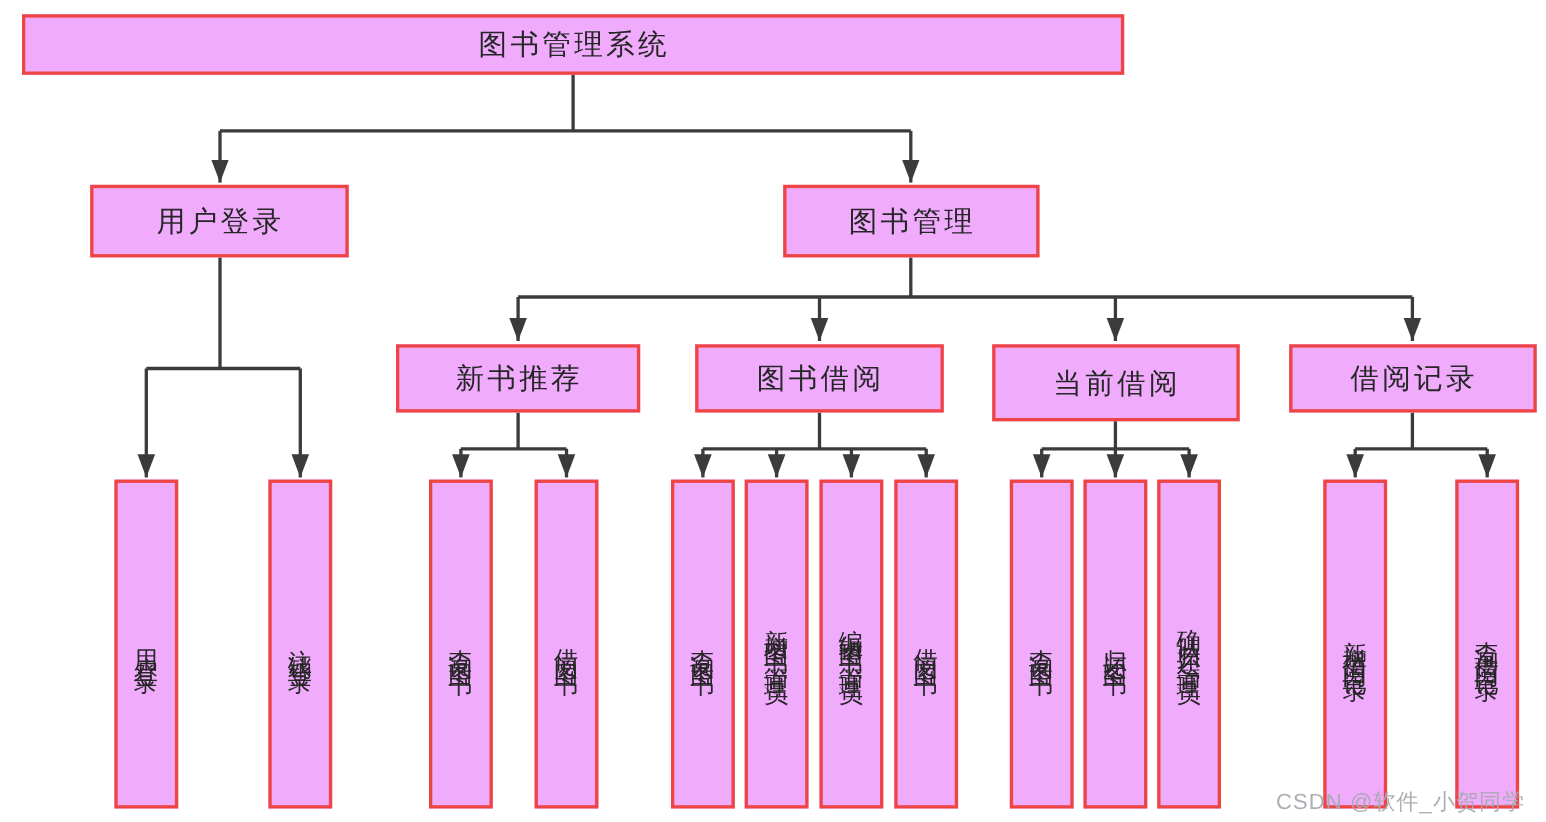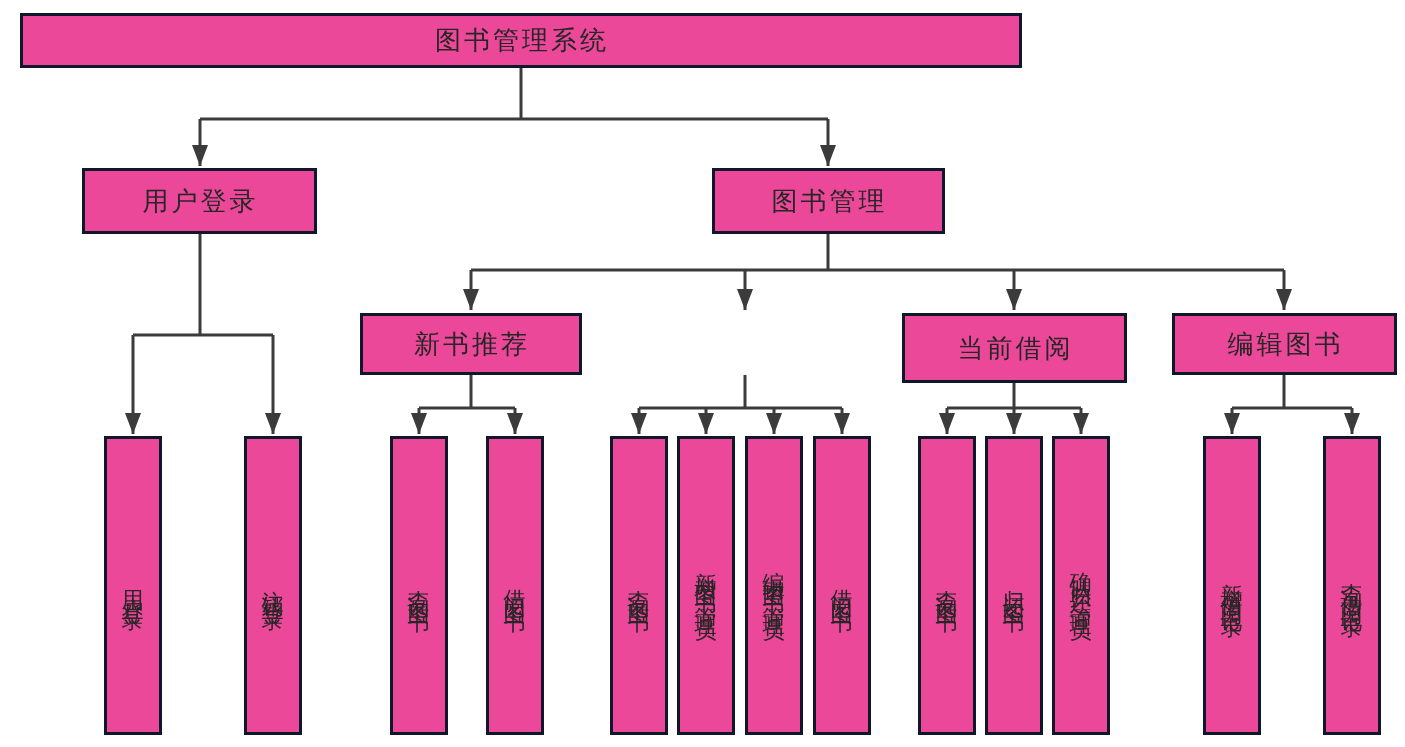--- a/index.html
+++ b/index.html
@@ -2,22 +2,22 @@
 <html><head>
 <meta charset="utf-8">
 <style>
   html,body { margin:0; padding:0; background:#ffffff; }
   .canvas {
     position:relative; width:1405px; height:747px; background:#ffffff;
     font-family:"Liberation Sans","DejaVu Sans",sans-serif; overflow:hidden;
   }
   svg.connectors { position:absolute; left:0; top:0; z-index:1; }
   .node {
-    position:absolute; box-sizing:border-box; background:#ec4899;
-    border:3px solid #0f172a; display:flex; align-items:center; justify-content:center;
+    position:absolute; box-sizing:border-box; background:#f0abfc;
+    border:3px solid #ef4444; display:flex; align-items:center; justify-content:center;
     color:#262626; z-index:2;
   }
   .hbox { font-size:26px; letter-spacing:3px; white-space:nowrap; }
   .hbox span { transform:translateX(1px); }
   .vbox { font-size:22px; }
   .vbox span {
     writing-mode:vertical-rl; text-orientation:mixed;
     letter-spacing:7px; line-height:1.05; white-space:nowrap;
   }
   .watermark {
@@ -88,25 +88,28 @@
   <div class="node hbox" style="left:82px;top:168px;width:235px;height:66px">
     <span>用户登录</span>
   </div>
   <div class="node hbox" style="left:360px;top:313px;width:222px;height:62px">
     <span>新书推荐</span>
   </div>
 
   <div class="node hbox" style="left:712px;top:168px;width:233px;height:66px">
     <span>图书管理</span>
   </div>
+  <div class="node hbox" style="left:632px;top:313px;width:226px;height:62px">
+    <span>图书借阅</span>
+  </div>
   <div class="node hbox" style="left:902px;top:313px;width:225px;height:70px">
     <span>当前借阅</span>
   </div>
   <div class="node hbox" style="left:1172px;top:313px;width:225px;height:62px">
-    <span>编辑图书</span>
+    <span>借阅记录</span>
   </div>
 
   <div class="node vbox" style="left:104px;top:436px;width:58px;height:299px">
     <span>用户登录</span>
   </div>
   <div class="node vbox" style="left:244px;top:436px;width:58px;height:299px">
     <span>注销登录</span>
   </div>
 
   <div class="node vbox" style="left:390px;top:436px;width:58px;height:299px">
@@ -139,14 +142,15 @@
     <span>确认归还（管理员）</span>
   </div>
 
   <div class="node vbox" style="left:1203px;top:436px;width:58px;height:299px">
     <span>新增借阅记录</span>
   </div>
   <div class="node vbox" style="left:1323px;top:436px;width:58px;height:299px">
     <span>查询借阅记录</span>
   </div>
 
+  <div class="watermark">CSDN @软件_小贺同学</div>
 
 </div>
 
 </body></html>

